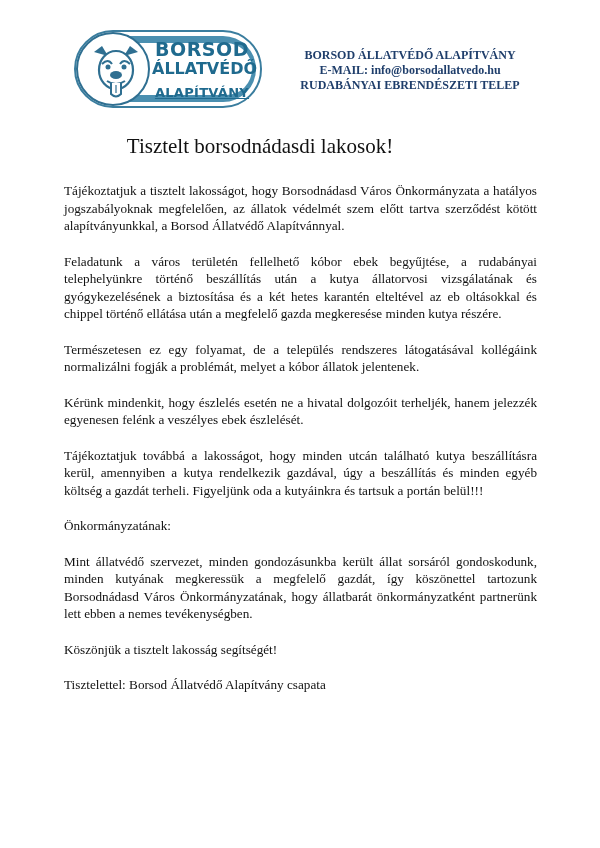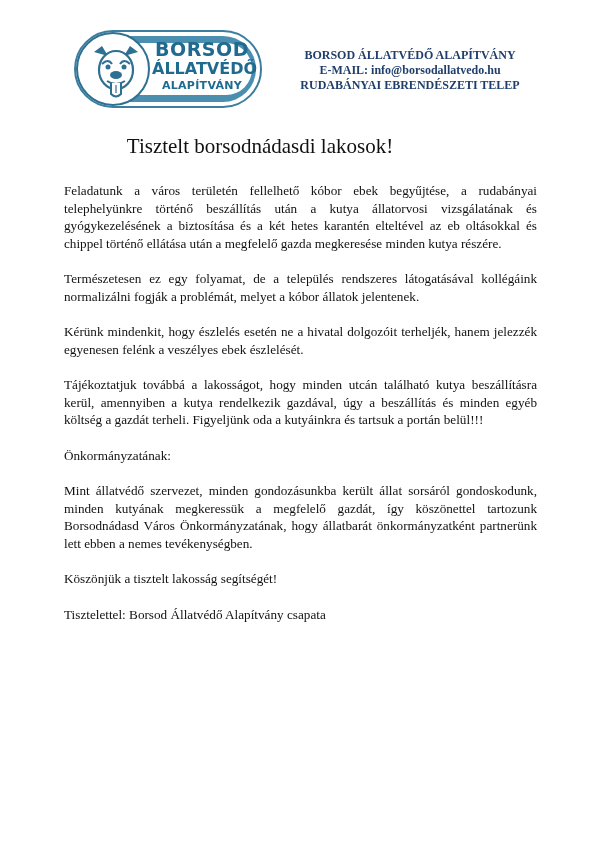--- a/index.html
+++ b/index.html
@@ -15,21 +15,21 @@
                  border-radius: 34px; background: #4a8fb0; }
     .logo-inner { position: absolute; left: 6px; top: 7px; width: 160px; height: 52px;
                   border-radius: 27px; background: #ffffff; }
     .logo-circle { position: absolute; left: 2px; top: 2px; width: 70px; height: 70px;
                    border-radius: 50%; background: #ffffff; border: 2px solid #2f6f91; }
     .dog { position: absolute; left: 10px; top: 8px; width: 56px; height: 60px; }
     .logo-text { position: absolute; left: 78px; top: 10px; width: 100px; text-align: center;
                  font-family: "DejaVu Sans", sans-serif; font-weight: bold; color: #1f6a8e; line-height: 1; }
     .logo-t1 { font-size: 19px; letter-spacing: 0.5px; display: block; }
     .logo-t2 { font-size: 16px; display: block; margin-top: 2px; }
-    .logo-t3 { font-size: 11px; display: block; margin-top: 3px; letter-spacing: 0.3px; }
+    .logo-t3 { font-size: 13px; display: block; margin-top: 9px; letter-spacing: 0.3px; text-decoration: underline; }
 
     .org { position: absolute; left: 270px; top: 48px; width: 280px; text-align: center;
            color: #1f3e6b; font-weight: bold; font-size: 12px; line-height: 15px; }
     .org div { white-space: nowrap; }
 
     .title { position: absolute; left: 0; top: 134px; width: 520px; text-align: center;
              font-size: 21px; color: #111; }
 
     .body { position: absolute; left: 64px; top: 182px; width: 473px; font-size: 13.2px;
             line-height: 17.5px; }
@@ -74,20 +74,21 @@
   <div class="org">
     <div>BORSOD ÁLLATVÉDŐ ALAPÍTVÁNY</div>
     <div>E-MAIL: info@borsodallatvedo.hu</div>
     <div>RUDABÁNYAI EBRENDÉSZETI TELEP</div>
   </div>
 </div>
 
 <div class="title">Tisztelt borsodnádasdi lakosok!</div>
 
 <div class="body">
+  <p>Tájékoztatjuk a tisztelt lakosságot, hogy Borsodnádasd Város Önkormányzata a hatályos jogszabályoknak megfelelően, az állatok védelmét szem előtt tartva szerződést kötött alapítványunkkal, a Borsod Állatvédő Alapítvánnyal.</p>
   <p>Feladatunk a város területén fellelhető kóbor ebek begyűjtése, a rudabányai telephelyünkre történő beszállítás után a kutya állatorvosi vizsgálatának és gyógykezelésének a biztosítása és a két hetes karantén elteltével az eb oltásokkal és chippel történő ellátása után a megfelelő gazda megkeresése minden kutya részére.</p>
   <p>Természetesen ez egy folyamat, de a település rendszeres látogatásával kollégáink normalizálni fogják a problémát, melyet a kóbor állatok jelentenek.</p>
   <p>Kérünk mindenkit, hogy észlelés esetén ne a hivatal dolgozóit terheljék, hanem jelezzék egyenesen felénk a veszélyes ebek észlelését.</p>
   <p>Tájékoztatjuk továbbá a lakosságot, hogy minden utcán található kutya beszállításra kerül, amennyiben a kutya rendelkezik gazdával, úgy a beszállítás és minden egyéb költség a gazdát terheli. Figyeljünk oda a kutyáinkra és tartsuk a portán belül!!!</p>
 
   <p>Önkormányzatának:</p>
 
   <p>Mint állatvédő szervezet, minden gondozásunkba került állat sorsáról gondoskodunk, minden kutyának megkeressük a megfelelő gazdát, így köszönettel tartozunk Borsodnádasd Város Önkormányzatának, hogy állatbarát önkormányzatként partnerünk lett ebben a nemes tevékenységben.</p>
   <p>Köszönjük a tisztelt lakosság segítségét!</p>
   <p class="last">Tisztelettel: Borsod Állatvédő Alapítvány csapata</p>

